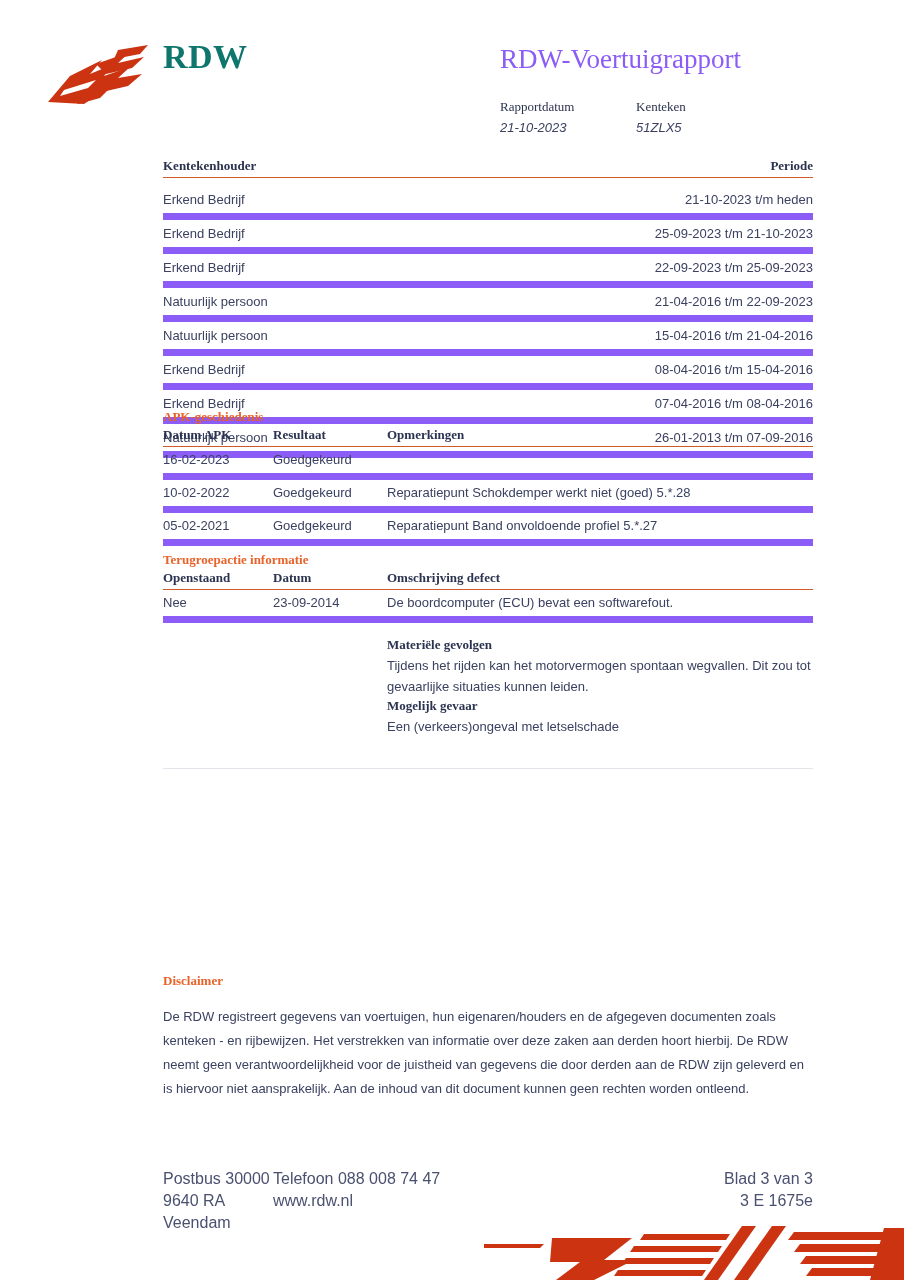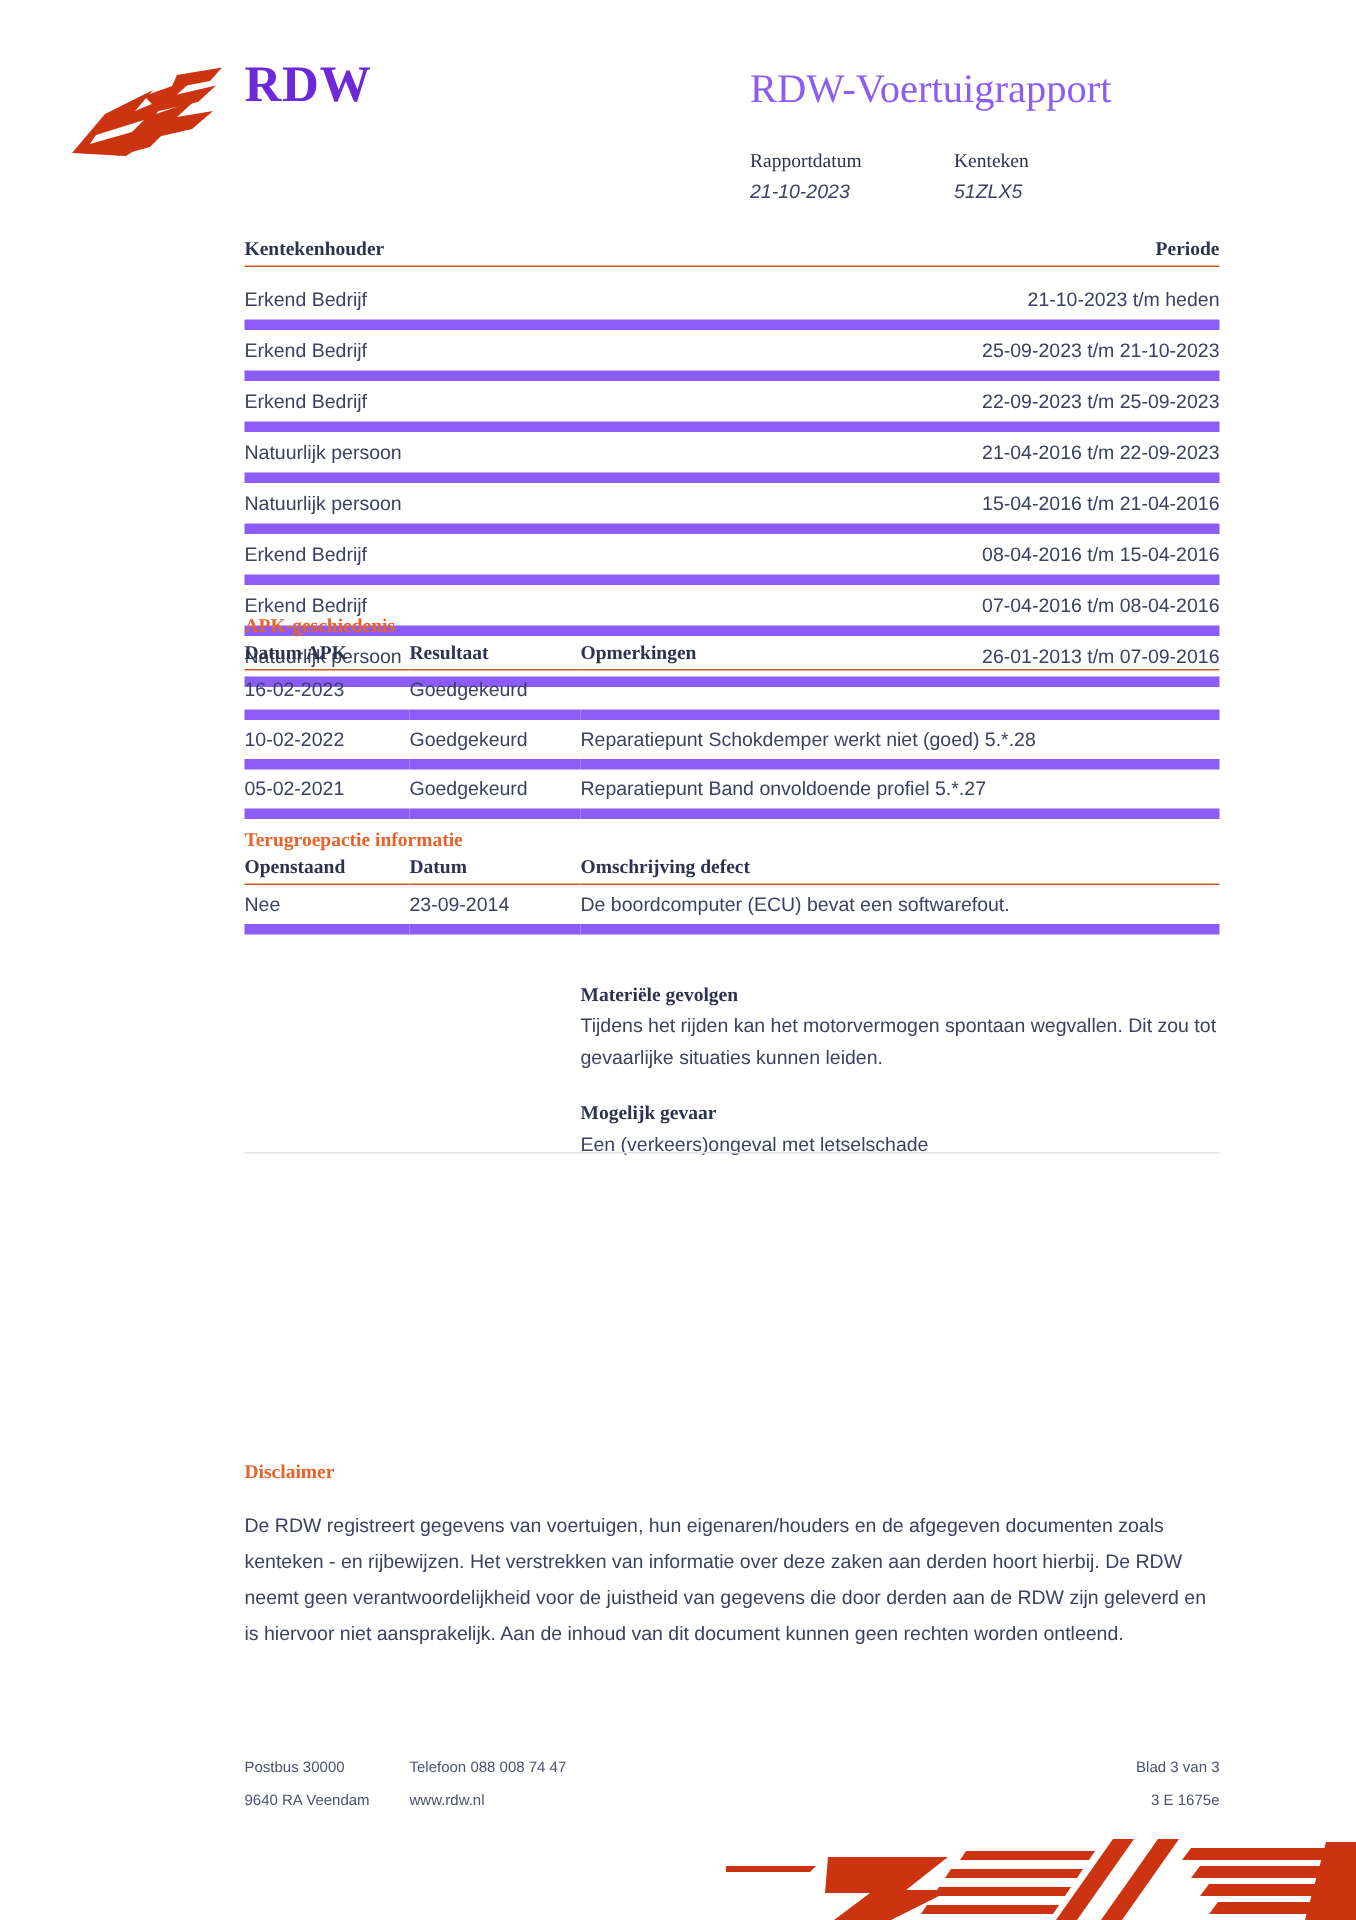--- a/index.html
+++ b/index.html
@@ -24,21 +24,21 @@
     width: 120px;
     height: 80px;
   }
   #brand-wordmark {
     position: absolute;
     left: 163px;
     top: 38px;
     font-family: "Liberation Serif", serif;
     font-size: 34px;
     font-weight: 700;
-    color: #6d28d9;
+    color: #0f766e;
     letter-spacing: 0.5px;
   }
   #report-title {
     position: absolute;
     left: 500px;
     top: 44px;
     font-family: "Liberation Serif", serif;
     font-size: 27px;
     color: #8b5cf6;
     white-space: nowrap;
@@ -102,21 +102,21 @@
     vertical-align: top;
     line-height: 16px;
   }
   .table td.right { text-align: right; }
 
   
   #holders-table td { padding-top: 6px; padding-bottom: 5px; }
   #holders-table tbody tr:first-child td { padding-top: 14px; }
 
   
-  .detail-block { margin-top: 18px; }
+  .detail-block { }
   .detail-heading {
     font-family: "Liberation Serif", serif;
     font-weight: 700;
     font-size: 13px;
     color: #2b3350;
     line-height: 17px;
   }
   .detail-text {
     font-size: 13px;
     color: #3a4161;
@@ -147,21 +147,21 @@
     margin-top: 16px;
     width: 648px;
   }
 
   
   #footer {
     position: absolute;
     left: 163px;
     top: 1168px;
     width: 650px;
-    font-size: 10px;
+    font-size: 16px;
     color: #4a5070;
   }
   .footer-row {
     display: flex;
     line-height: 22px;
   }
   .footer-col-a { width: 110px; flex: none; }
   .footer-col-b { flex: 1 1 auto; }
   .footer-col-c { text-align: right; flex: none; }
 

